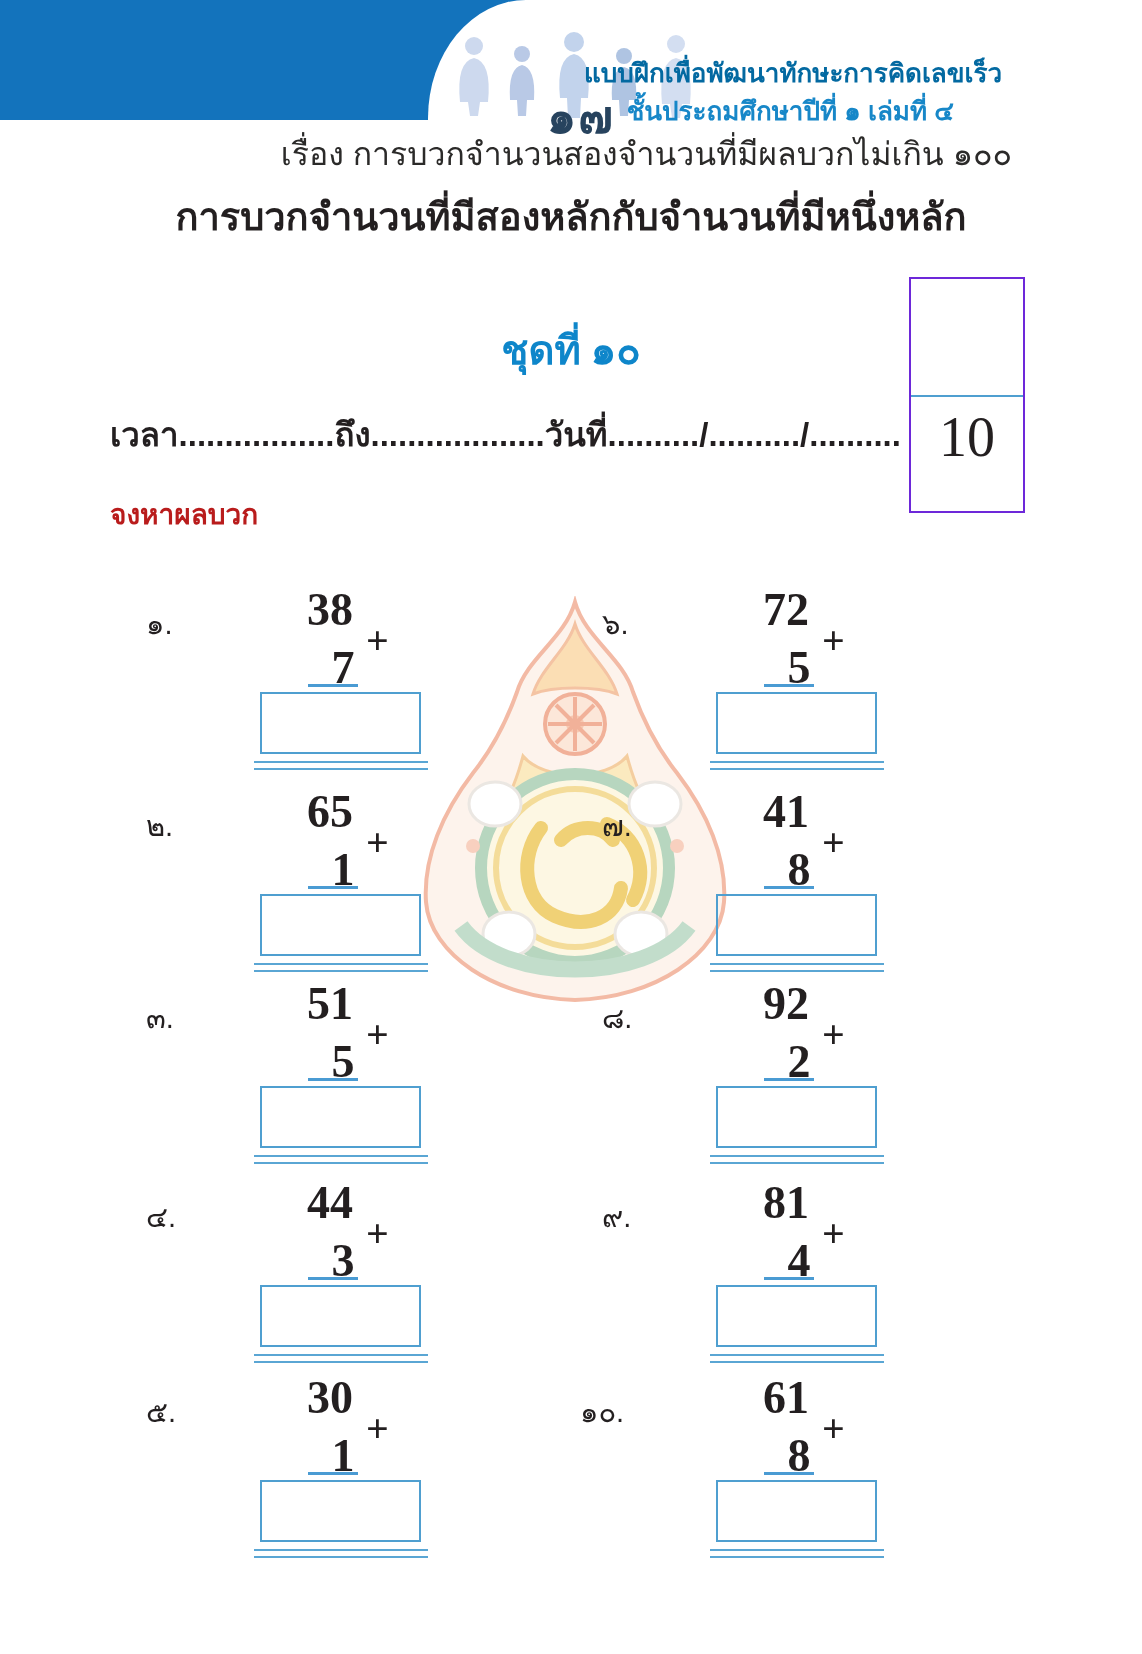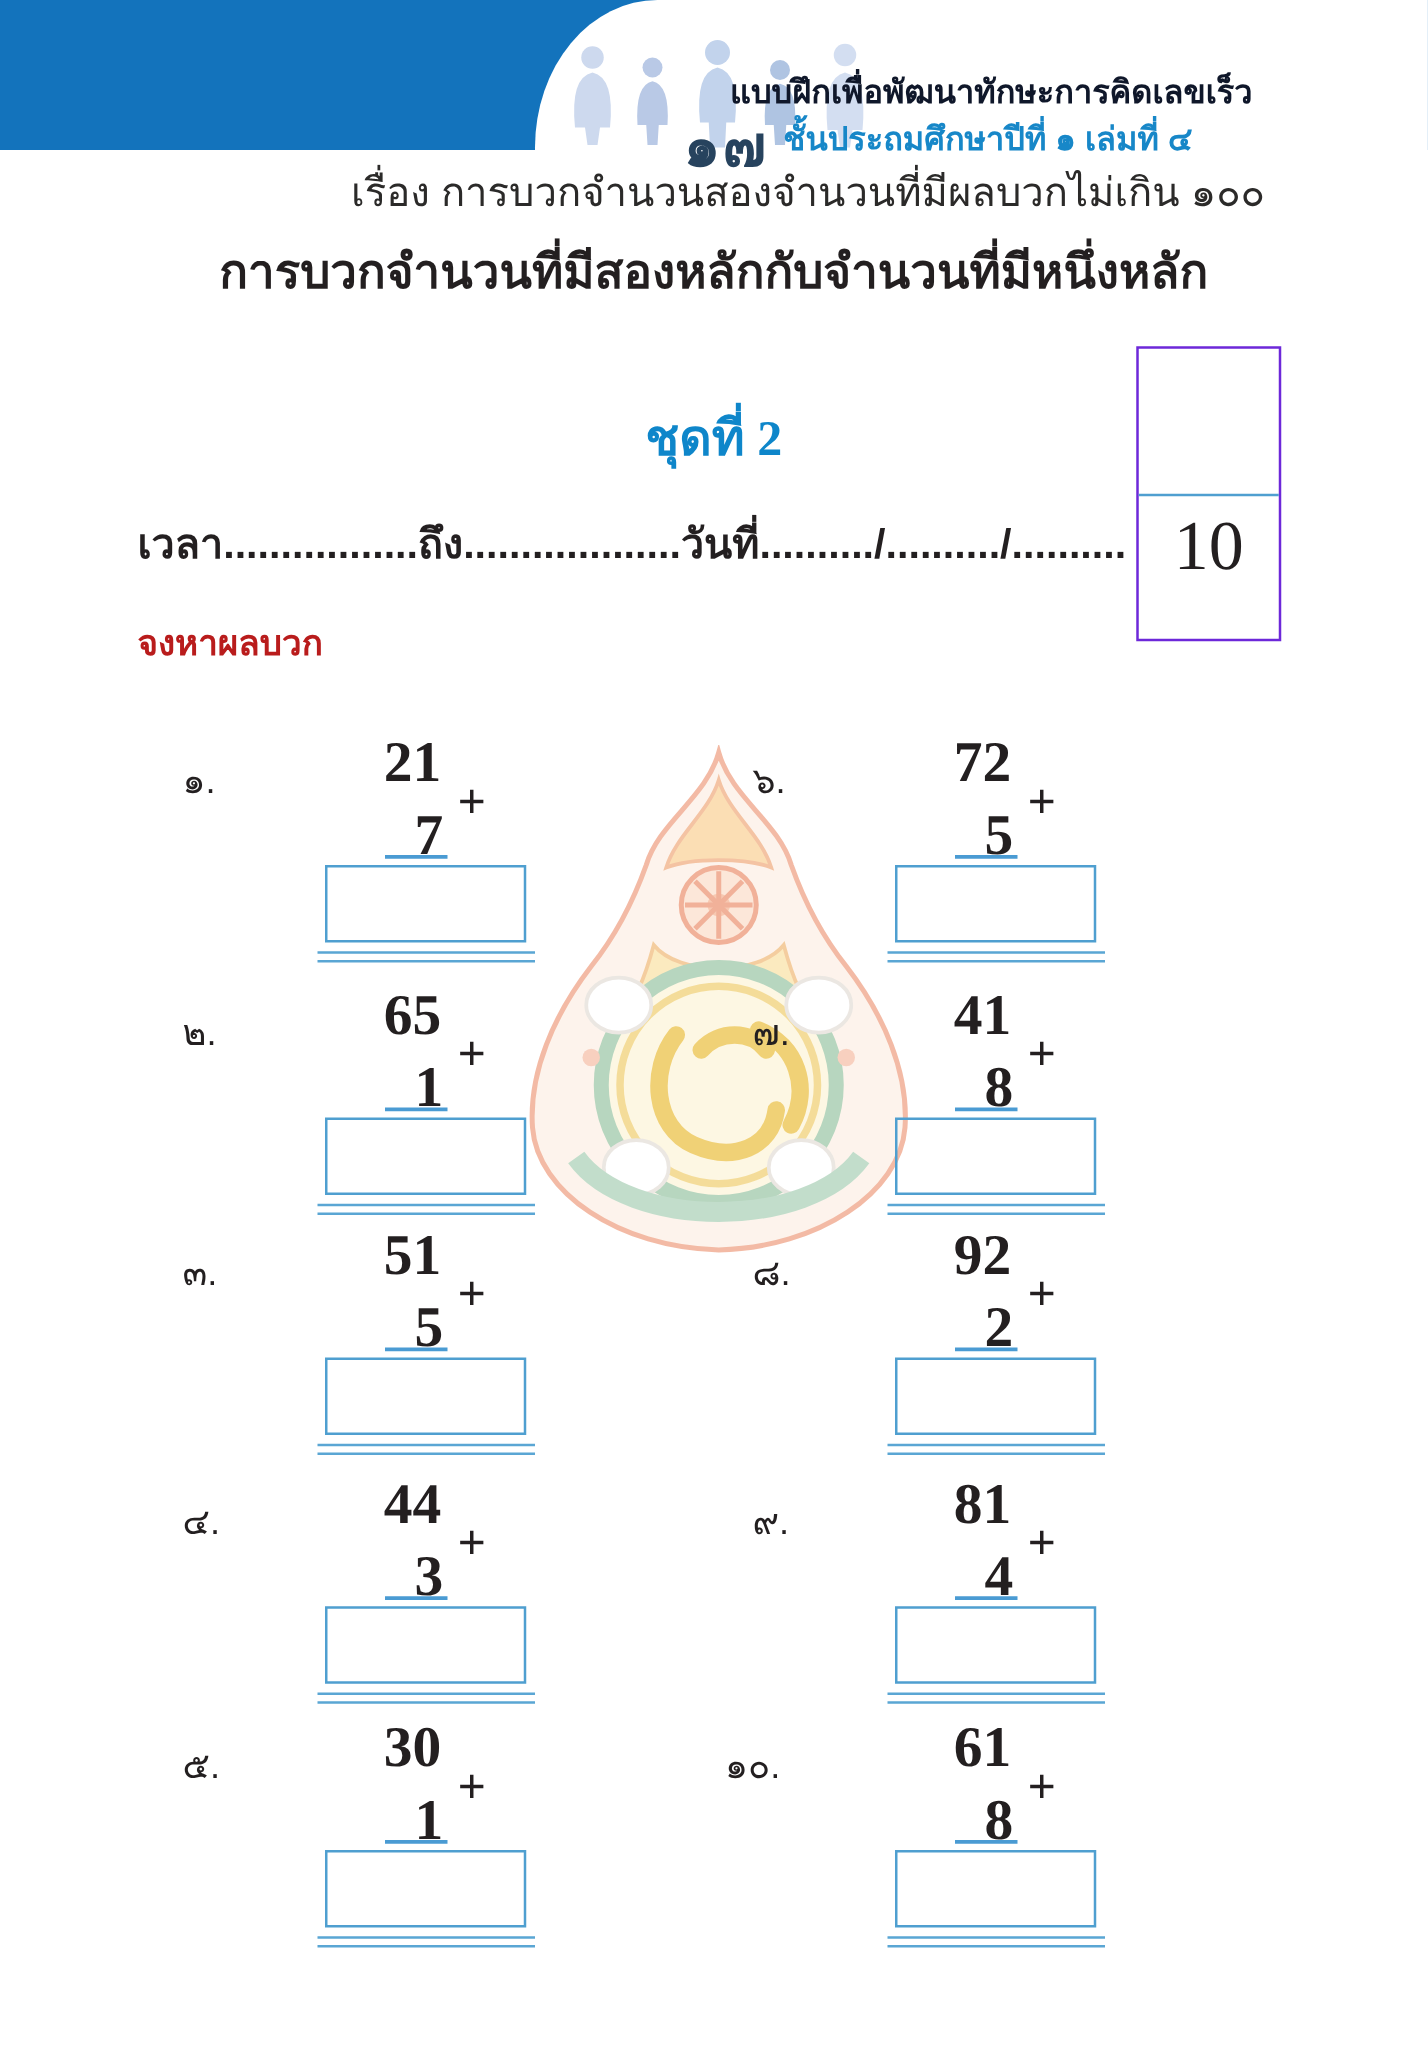--- a/index.html
+++ b/index.html
@@ -7,21 +7,21 @@
         font-family:"Liberation Sans",sans-serif;color:#231f20;}
 
   
   .band{position:absolute;left:0;top:0;width:100%;height:120px;background:#1373bc;}
   .band-cut{position:absolute;left:428px;top:0;right:0;height:120px;background:#ffffff;
             border-top-left-radius:98px 118px;}
   .kids{position:absolute;left:452px;top:28px;z-index:3;}
   .page-num{position:absolute;left:547px;top:80px;z-index:4;font-size:46px;font-weight:bold;
             color:#27435e;letter-spacing:2px;}
   .hline{position:absolute;z-index:4;white-space:nowrap;}
-  .hline1{right:140px;top:52px;font-size:26px;font-weight:bold;color:#0f172a;}
+  .hline1{right:140px;top:52px;font-size:26px;font-weight:bold;color:#0369a1;}
   .hline2{right:188px;top:90px;font-size:26px;font-weight:bold;color:#1787c8;}
   .hline3{right:130px;top:128px;font-size:32px;color:#2b2a29;}
 
   
   .title{position:absolute;left:0;top:186px;width:100%;text-align:center;
          font-family:"Liberation Serif",serif;font-size:38px;font-weight:bold;color:#231f20;}
   .set-label{position:absolute;left:571px;top:318px;transform:translateX(-50%);
              font-family:"Liberation Serif",serif;font-size:40px;font-weight:bold;color:#0e86ca;}
   .time-line{position:absolute;left:110px;top:408px;font-size:33px;font-weight:600;color:#231f20;
              white-space:nowrap;}
@@ -126,32 +126,32 @@
       </svg>
     </div>
 
     <div class="page-num">๑๗</div>
 
     <div class="hline hline1">แบบฝึกเพื่อพัฒนาทักษะการคิดเลขเร็ว</div>
     <div class="hline hline2">ชั้นประถมศึกษาปีที่ ๑ เล่มที่ ๔</div>
     <div class="hline hline3">เรื่อง การบวกจำนวนสองจำนวนที่มีผลบวกไม่เกิน ๑๐๐</div>
 
     <div class="title">การบวกจำนวนที่มีสองหลักกับจำนวนที่มีหนึ่งหลัก</div>
-    <div class="set-label">ชุดที่ 2</div>
+    <div class="set-label">ชุดที่ ๑๐</div>
     <div class="time-line">เวลา.................ถึง...................วันที่........../........../..........</div>
     <div class="instruction">จงหาผลบวก</div>
 
     <div class="score-box">
       <div class="score-divider"></div>
       <div class="score-total">10</div>
     </div>
 
     <div class="problem" style="left:130px;top:593px;">
       <span class="p-label">๑.</span>
-      <div class="p-top">21</div>
+      <div class="p-top">38</div>
       <span class="p-plus">+</span>
       <div class="p-bottom">7</div>
       <div class="p-underline"></div>
       <div class="p-box"></div>
       <div class="p-dline1"></div>
       <div class="p-dline2"></div>
     </div>
 
     <div class="problem" style="left:130px;top:795px;">
       <span class="p-label">๒.</span>

